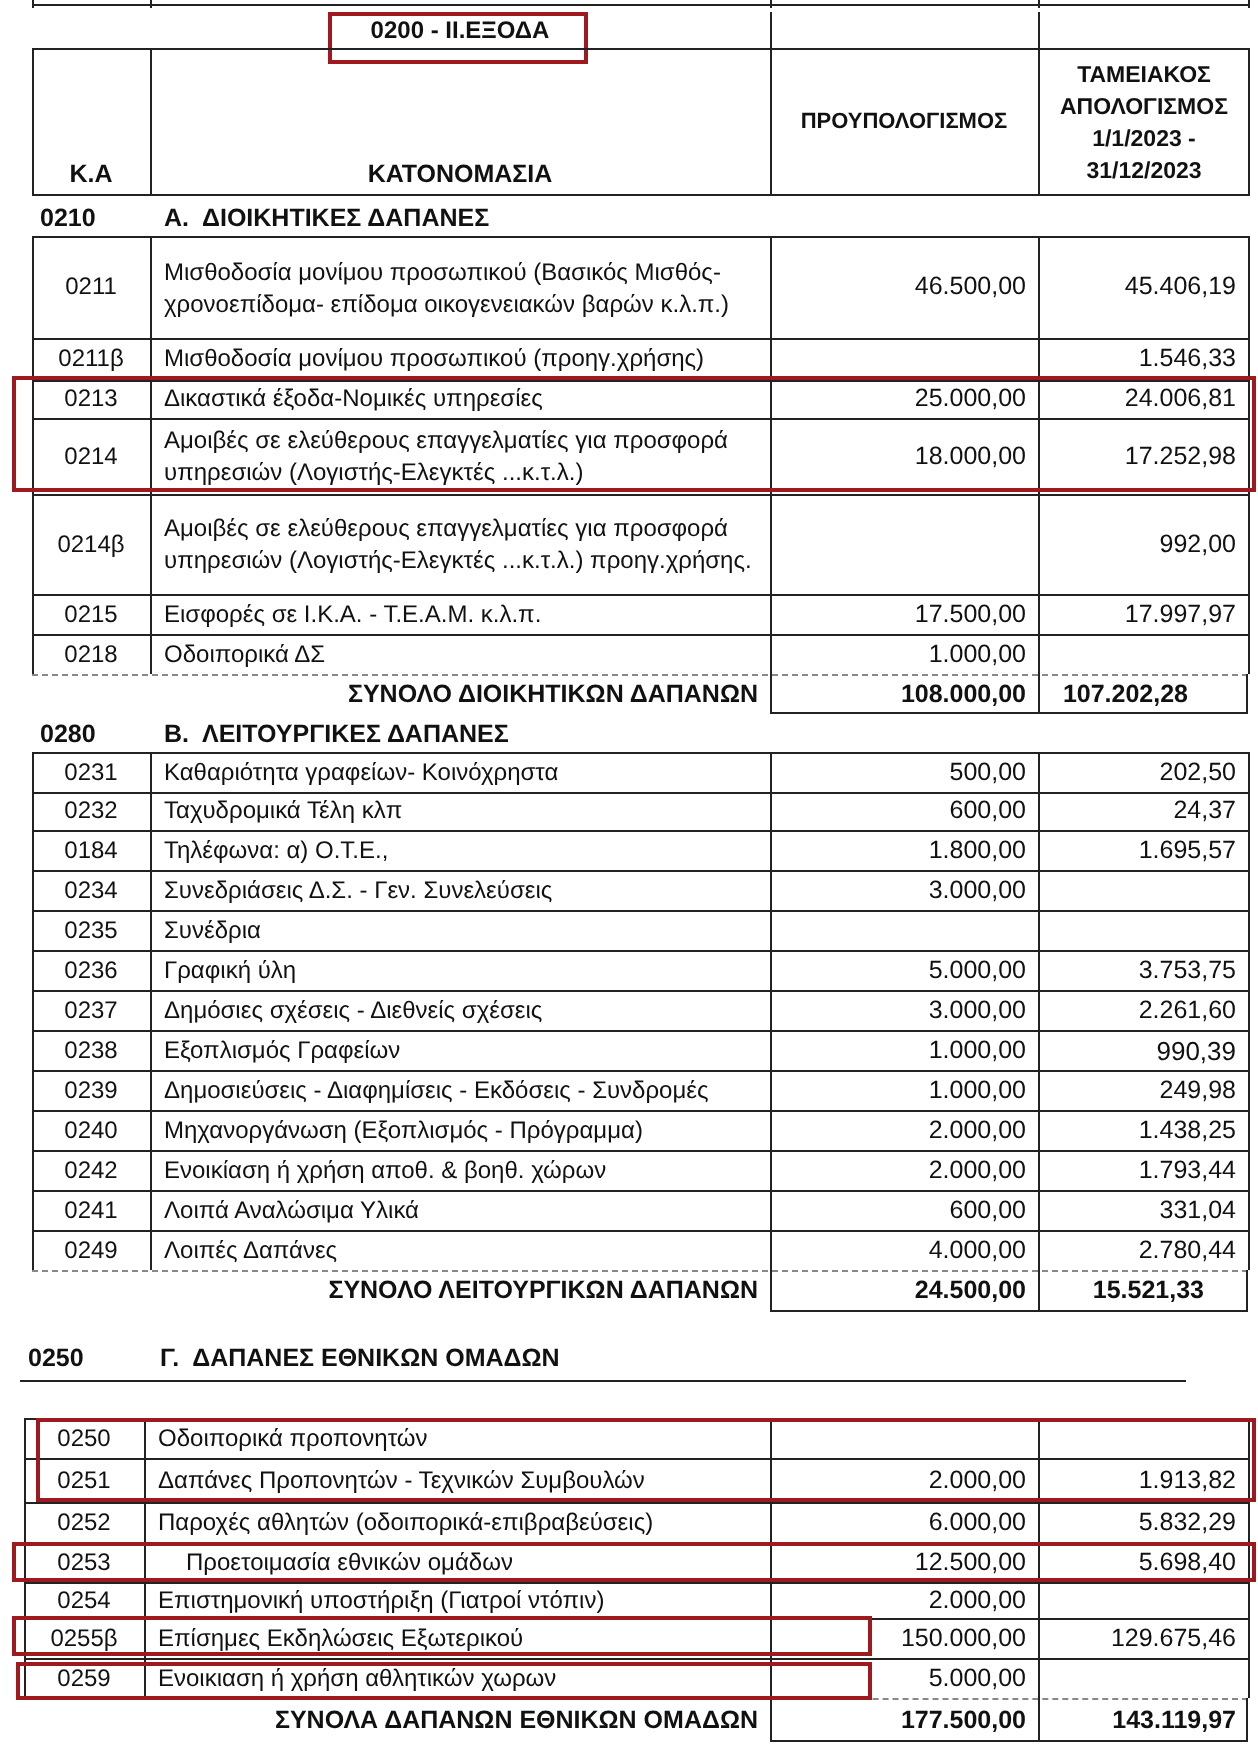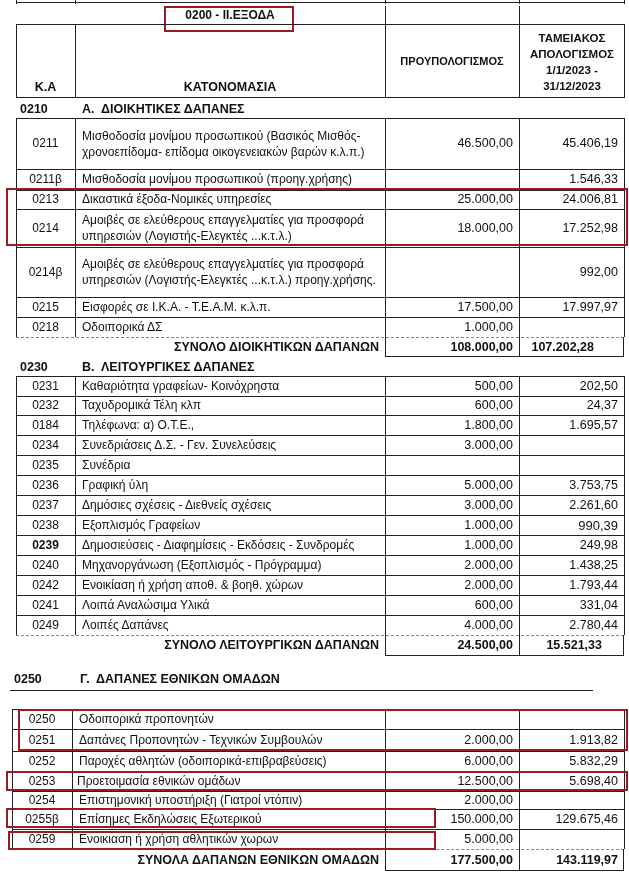--- a/index.html
+++ b/index.html
@@ -91,21 +91,21 @@
     <div class="abs" style="left:16px;top:317px;width:608px;height:20px;"></div>
     <div class="cell c-code" style="left:16px;top:317px;width:59px;height:20px;">0218</div>
     <div class="cell desc" style="left:75px;top:317px;width:310px;height:20px;padding:0 7px;line-height:13px;">Οδοιπορικά ΔΣ</div>
     <div class="cell c-num" style="left:385px;top:317px;width:134px;height:20px;font-size:12.5px;">1.000,00</div>
     <div class="cell c-num" style="left:519px;top:317px;width:105px;height:20px;font-size:12.5px;"></div>
     <div class="abs" style="left:385px;top:337px;width:239px;height:20px;border:1px solid #222;border-top:none;"></div>
     <div class="vl" style="left:519px;top:337px;height:20px;"></div>
     <div class="cell c-num bold" style="left:100px;top:337px;width:285px;height:20px;font-size:12.5px;">ΣΥΝΟΛΟ ΔΙΟΙΚΗΤΙΚΩΝ ΔΑΠΑΝΩΝ</div>
     <div class="cell c-num bold" style="left:385px;top:337px;width:134px;height:20px;font-size:12.5px;">108.000,00</div>
     <div class="cell c-num bold" style="left:519px;top:337px;width:81px;height:20px;font-size:12.5px;">107.202,28</div>
-    <div class="sec" style="left:20px;top:357px;height:19px;">0230</div>
+    <div class="sec" style="left:20px;top:357px;height:19px;">0280</div>
     <div class="sec" style="left:82px;top:357px;height:19px;white-space:pre;">Β.  ΛΕΙΤΟΥΡΓΙΚΕΣ ΔΑΠΑΝΕΣ</div>
     <div class="hl" style="left:16px;width:608px;top:376px;"></div>
     <div class="hl" style="left:16px;width:608px;top:396px;"></div>
     <div class="hl" style="left:16px;width:608px;top:415px;"></div>
     <div class="hl" style="left:16px;width:608px;top:435px;"></div>
     <div class="hl" style="left:16px;width:608px;top:455px;"></div>
     <div class="hl" style="left:16px;width:608px;top:475px;"></div>
     <div class="hl" style="left:16px;width:608px;top:495px;"></div>
     <div class="hl" style="left:16px;width:608px;top:515px;"></div>
     <div class="hl" style="left:16px;width:608px;top:535px;"></div>
@@ -153,21 +153,21 @@
     <div class="cell c-code" style="left:16px;top:495px;width:59px;height:20px;">0237</div>
     <div class="cell desc" style="left:75px;top:495px;width:310px;height:20px;padding:0 7px;line-height:13px;">Δημόσιες σχέσεις - Διεθνείς σχέσεις</div>
     <div class="cell c-num" style="left:385px;top:495px;width:134px;height:20px;font-size:12.5px;">3.000,00</div>
     <div class="cell c-num" style="left:519px;top:495px;width:105px;height:20px;font-size:12.5px;">2.261,60</div>
     <div class="abs" style="left:16px;top:515px;width:608px;height:20px;"></div>
     <div class="cell c-code" style="left:16px;top:515px;width:59px;height:20px;">0238</div>
     <div class="cell desc" style="left:75px;top:515px;width:310px;height:20px;padding:0 7px;line-height:13px;">Εξοπλισμός Γραφείων</div>
     <div class="cell c-num" style="left:385px;top:515px;width:134px;height:20px;font-size:12.5px;">1.000,00</div>
     <div class="cell c-num" style="left:519px;top:515px;width:105px;height:20px;font-size:13px;">990,39</div>
     <div class="abs" style="left:16px;top:535px;width:608px;height:20px;"></div>
-    <div class="cell c-code" style="left:16px;top:535px;width:59px;height:20px;font-weight:bold;">0239</div>
+    <div class="cell c-code" style="left:16px;top:535px;width:59px;height:20px;">0239</div>
     <div class="cell desc" style="left:75px;top:535px;width:310px;height:20px;padding:0 7px;line-height:13px;">Δημοσιεύσεις - Διαφημίσεις - Εκδόσεις - Συνδρομές</div>
     <div class="cell c-num" style="left:385px;top:535px;width:134px;height:20px;font-size:12.5px;">1.000,00</div>
     <div class="cell c-num" style="left:519px;top:535px;width:105px;height:20px;font-size:12.5px;">249,98</div>
     <div class="abs" style="left:16px;top:555px;width:608px;height:20px;"></div>
     <div class="cell c-code" style="left:16px;top:555px;width:59px;height:20px;">0240</div>
     <div class="cell desc" style="left:75px;top:555px;width:310px;height:20px;padding:0 7px;line-height:13px;">Μηχανοργάνωση (Εξοπλισμός - Πρόγραμμα)</div>
     <div class="cell c-num" style="left:385px;top:555px;width:134px;height:20px;font-size:12.5px;">2.000,00</div>
     <div class="cell c-num" style="left:519px;top:555px;width:105px;height:20px;font-size:12.5px;">1.438,25</div>
     <div class="abs" style="left:16px;top:575px;width:608px;height:20px;"></div>
     <div class="cell c-code" style="left:16px;top:575px;width:59px;height:20px;">0242</div>
@@ -215,21 +215,21 @@
     <div class="cell desc" style="left:72px;top:729px;width:313px;height:22px;padding:0 7px;line-height:13px;">Δαπάνες Προπονητών - Τεχνικών Συμβουλών</div>
     <div class="cell c-num" style="left:385px;top:729px;width:134px;height:22px;font-size:12.5px;">2.000,00</div>
     <div class="cell c-num" style="left:519px;top:729px;width:105px;height:22px;font-size:12.5px;">1.913,82</div>
     <div class="abs" style="left:12px;top:751px;width:612px;height:20px;"></div>
     <div class="cell c-code" style="left:12px;top:751px;width:60px;height:20px;">0252</div>
     <div class="cell desc" style="left:72px;top:751px;width:313px;height:20px;padding:0 7px;line-height:13px;">Παροχές αθλητών (οδοιπορικά-επιβραβεύσεις)</div>
     <div class="cell c-num" style="left:385px;top:751px;width:134px;height:20px;font-size:12.5px;">6.000,00</div>
     <div class="cell c-num" style="left:519px;top:751px;width:105px;height:20px;font-size:12.5px;">5.832,29</div>
     <div class="abs" style="left:12px;top:771px;width:612px;height:20px;"></div>
     <div class="cell c-code" style="left:12px;top:771px;width:60px;height:20px;">0253</div>
-    <div class="cell desc" style="left:72px;top:771px;width:313px;height:20px;padding:0 5px;line-height:13px;">Προετοιμασία εθνικών ομάδων</div>
+    <div class="cell desc" style="left:72px;top:771px;width:313px;height:20px;padding:0 21px;line-height:13px;">Προετοιμασία εθνικών ομάδων</div>
     <div class="cell c-num" style="left:385px;top:771px;width:134px;height:20px;font-size:12.5px;">12.500,00</div>
     <div class="cell c-num" style="left:519px;top:771px;width:105px;height:20px;font-size:12.5px;">5.698,40</div>
     <div class="abs" style="left:12px;top:791px;width:612px;height:18px;"></div>
     <div class="cell c-code" style="left:12px;top:791px;width:60px;height:18px;">0254</div>
     <div class="cell desc" style="left:72px;top:791px;width:313px;height:18px;padding:0 7px;line-height:13px;">Επιστημονική υποστήριξη (Γιατροί ντόπιν)</div>
     <div class="cell c-num" style="left:385px;top:791px;width:134px;height:18px;font-size:12.5px;">2.000,00</div>
     <div class="cell c-num" style="left:519px;top:791px;width:105px;height:18px;font-size:12.5px;"></div>
     <div class="abs" style="left:12px;top:809px;width:612px;height:20px;"></div>
     <div class="cell c-code" style="left:12px;top:809px;width:60px;height:20px;">0255β</div>
     <div class="cell desc" style="left:72px;top:809px;width:313px;height:20px;padding:0 7px;line-height:13px;">Επίσημες Εκδηλώσεις Εξωτερικού</div>

